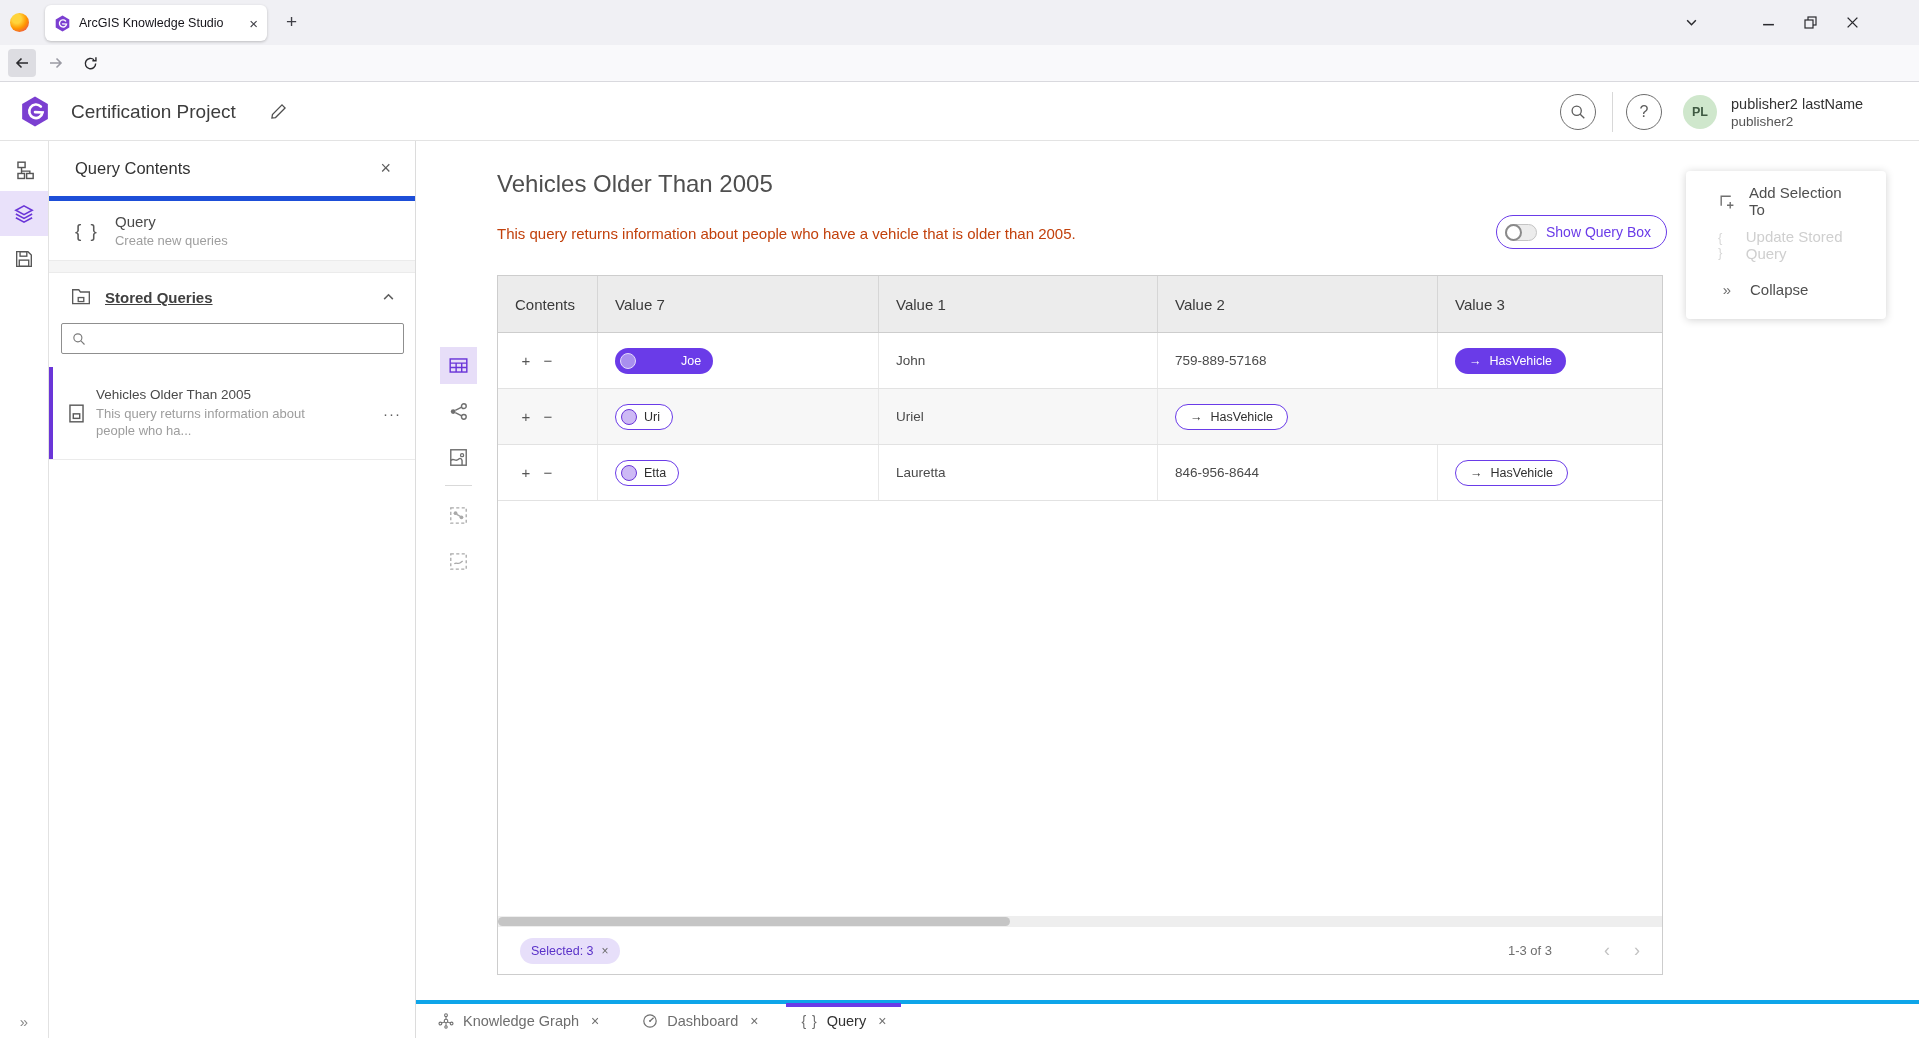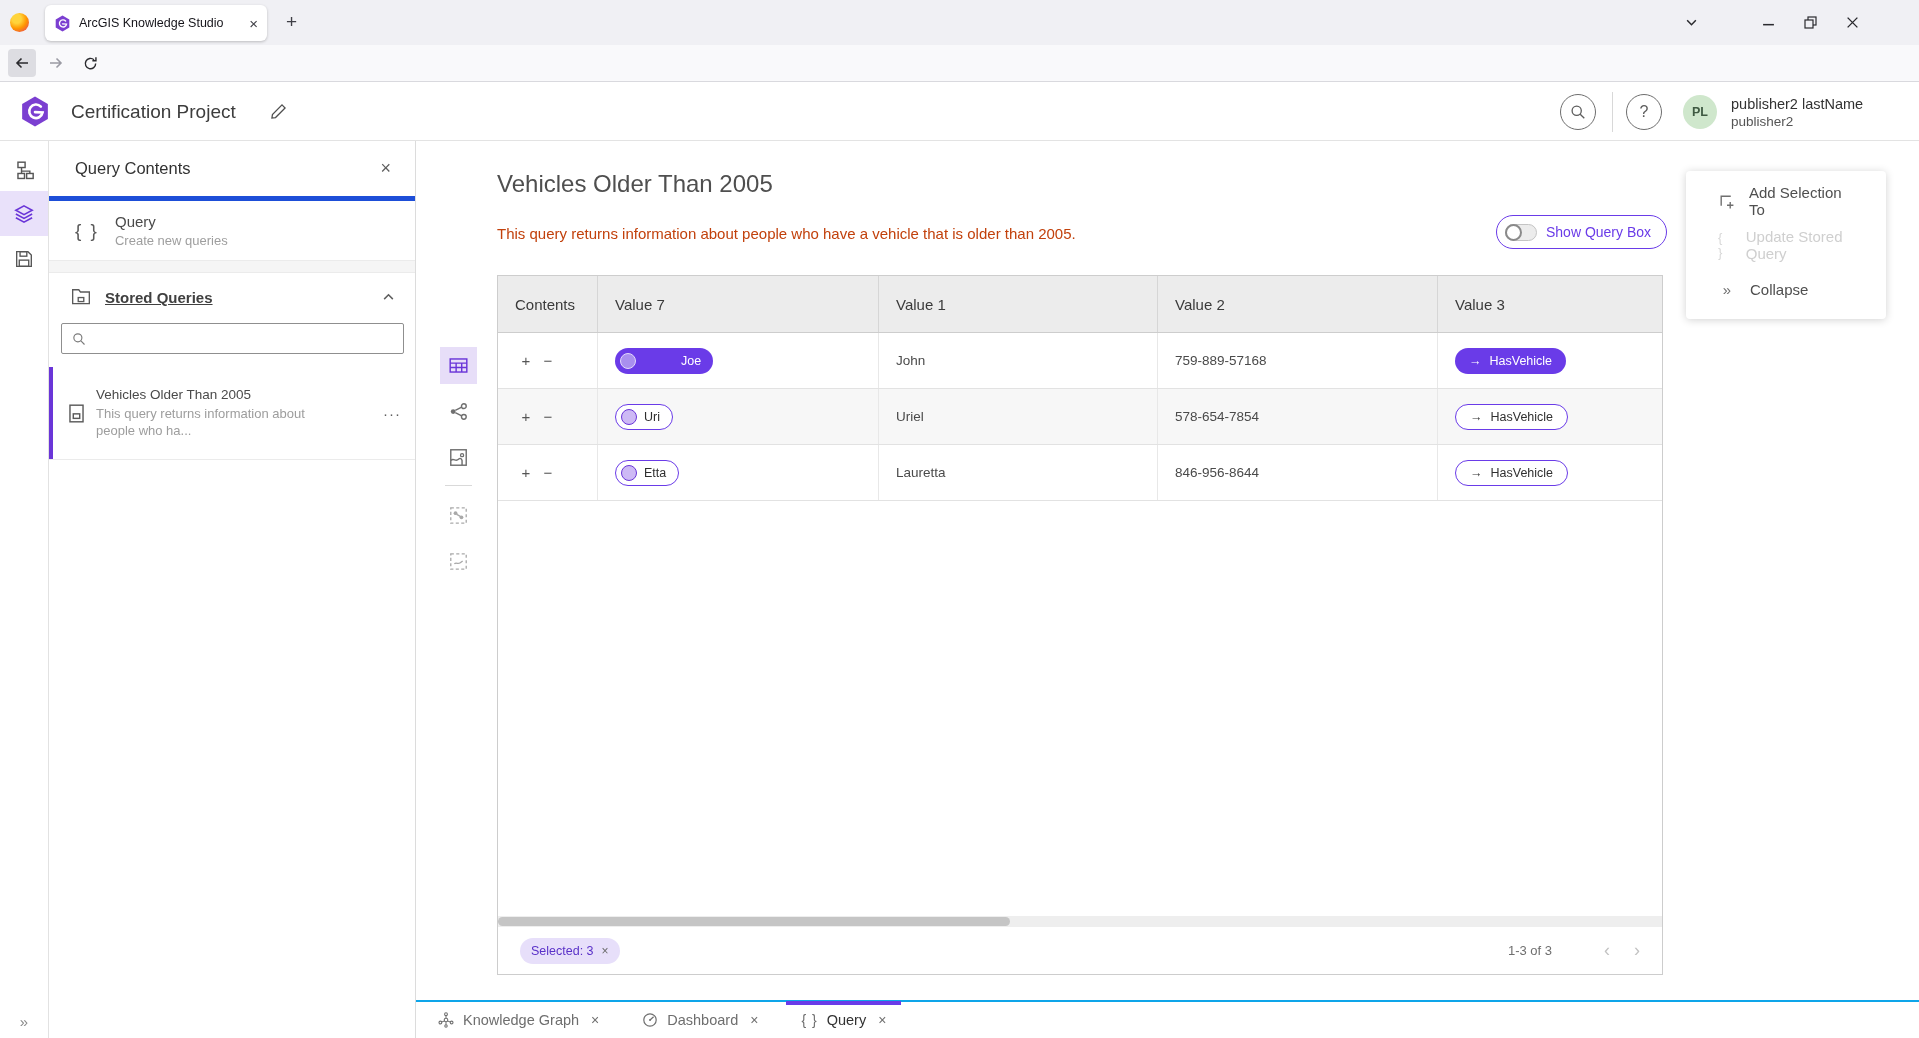--- a/index.html
+++ b/index.html
@@ -125,21 +125,21 @@
 
   
   .ctx-menu { position:absolute; left:1686px; top:171px; width:200px; background:#fff; border-radius:4px;
               box-shadow:0 1px 8px rgba(0,0,0,.18); padding:8px 12px; }
   .ctx-item { height:44px; display:flex; align-items:center; gap:14px; padding:0 20px; font-size:15px; color:#4f4f4f; cursor:pointer; }
   .ctx-item .ci-icon { color:#6f6f6f; width:18px; display:flex; justify-content:center; }
   .ctx-item.disabled { color:#cfcfcf; cursor:default; }
   .ctx-item.disabled .ci-icon { color:#d8d8d8; }
 
   
-  .bottom-tabs { position:absolute; left:416px; top:1000px; width:1503px; height:38px; background:#fff; border-top:2px solid #0ea5e9;
+  .bottom-tabs { position:absolute; left:416px; top:1000px; width:1503px; height:38px; background:#fff; border-top:4px solid #0ea5e9;
                  display:flex; padding-left:7px; }
   .btab { position:relative; display:flex; align-items:center; gap:9px; padding:0 15px; margin-right:13px; cursor:pointer;
           font-size:14.5px; color:#6e6e6e; }
   .btab .bt-icon { color:#6f6f6f; }
   .btab .bt-close { font-size:14px; color:#6f6f6f; margin-left:3px; }
   .btab.active { color:#323232; }
   .btab.active::before { content:""; position:absolute; left:0; right:0; top:-1px; height:4px; background:#6a3be8; }
 </style>
 </head>
 <body>
@@ -397,21 +397,20 @@
         <span class="sel-btn">+</span>
         <span class="sel-btn">−</span>
       </div>
       <div class="td c1">
           <span class="chip outline">
             <span class="dot"></span>
             <span>Uri</span>
           </span>
         </div>
       <div class="td c2">Uriel</div>
-      <div class="td c3">578-654-7854</div>
       <div class="td c4">
           <span class="relchip outline">
             <span>→</span>
             <span>HasVehicle</span>
           </span>
         </div>
     </div>
 
     <div class="trow">
       <div class="td c0">

